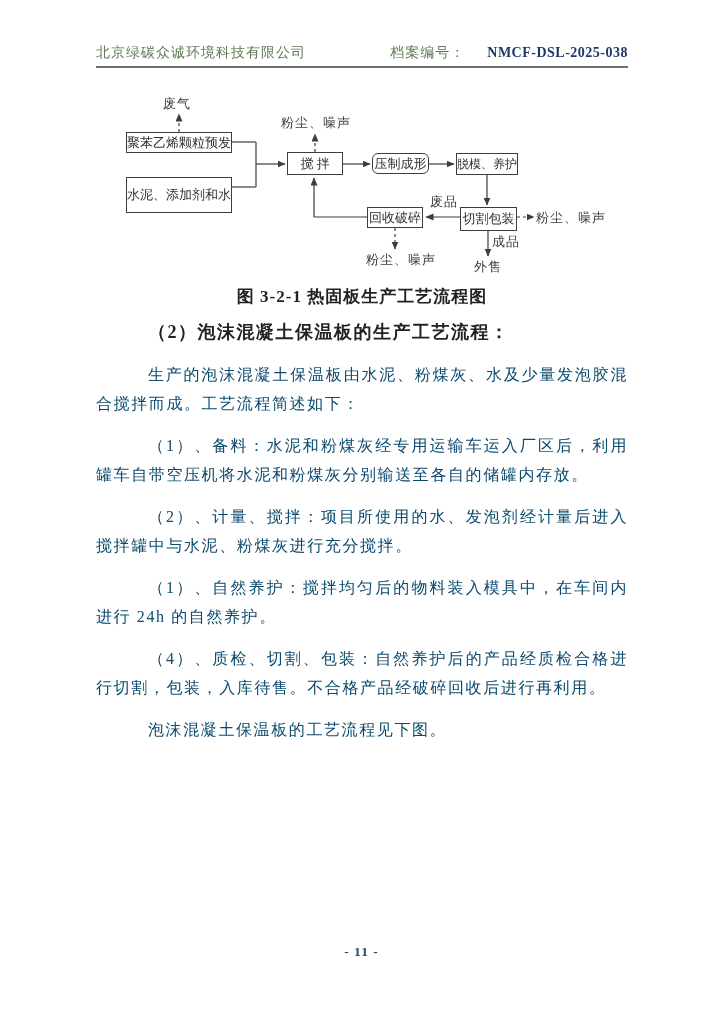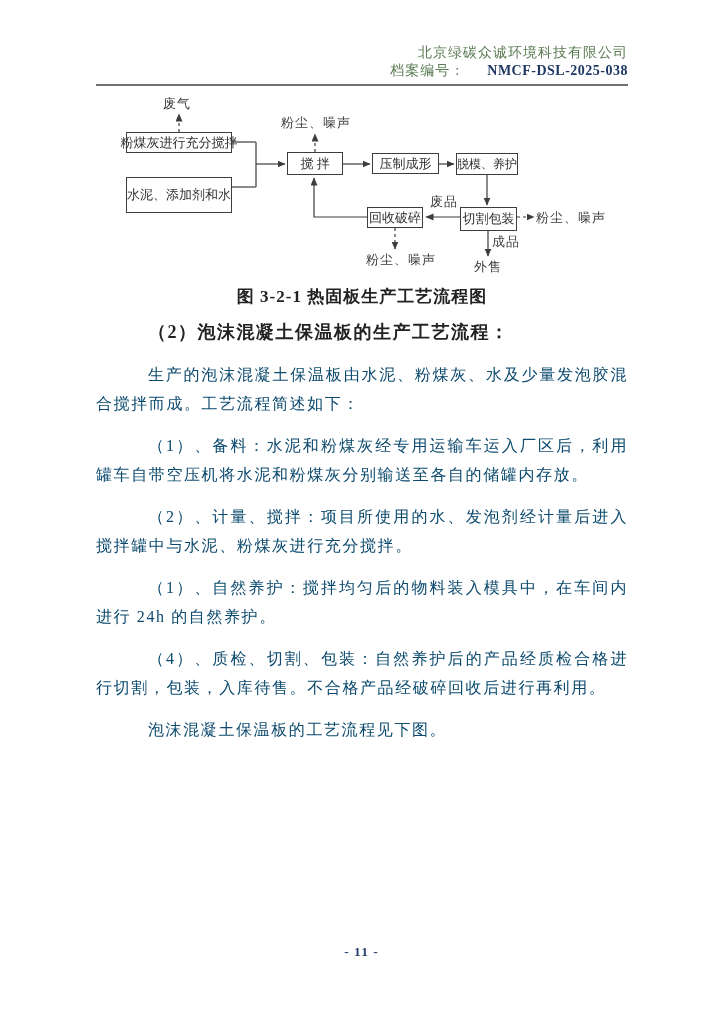--- a/index.html
+++ b/index.html
@@ -5,21 +5,21 @@
   html,body { margin:0; padding:0; background:#ffffff; }
   .page {
     position:relative; width:723px; height:1024px; background:#ffffff;
     font-family:"Liberation Serif","DejaVu Serif",serif; color:#383838;
     overflow:hidden;
   }
   
   .header {
     position:absolute; left:96px; top:44px; width:532px;
     display:flex; justify-content:space-between; align-items:flex-end;
-    padding-bottom:4px; border-bottom:2px solid #6f6f6f;flex-direction:column;
+    padding-bottom:4px; border-bottom:2px solid #6f6f6f;
   }
   .company { font-size:14px; letter-spacing:1px; color:#5a7b52; }
   .archive { font-size:14px; }
   .archive .lbl { color:#5a7b52; letter-spacing:1px;margin-top:24px; }
   .archive .num { color:#1f3864; font-weight:bold; letter-spacing:0.5px; margin-left:22px; }
   
   .flow { position:absolute; left:96px; top:88px; width:532px; height:200px; }
   .flow svg { position:absolute; left:0; top:0; }
   .fnode {
     position:absolute; box-sizing:border-box; border:1.4px solid #3d3d3d; background:#fff;
@@ -83,24 +83,24 @@
       <polyline points="271,129 218,129 218,90" fill="none" stroke="#3d3d3d" stroke-width="1.2" marker-end="url(#arr)"></polyline>
 
       <line x1="392" y1="140" x2="392" y2="168" stroke="#3d3d3d" stroke-width="1.2" marker-end="url(#arr)"></line>
 
       <line x1="83" y1="44" x2="83" y2="26" stroke="#3d3d3d" stroke-width="1.2" stroke-dasharray="3 3" marker-end="url(#arr)"></line>
       <line x1="219" y1="64" x2="219" y2="46" stroke="#3d3d3d" stroke-width="1.2" stroke-dasharray="3 3" marker-end="url(#arr)"></line>
       <line x1="299" y1="140" x2="299" y2="161" stroke="#3d3d3d" stroke-width="1.2" stroke-dasharray="3 3" marker-end="url(#arr)"></line>
       <line x1="421" y1="129" x2="438" y2="129" stroke="#3d3d3d" stroke-width="1.2" stroke-dasharray="3 3" marker-end="url(#arr)"></line>
     </svg>
 
-    <div class="fnode" style="left:30px;top:44px;width:106px;height:21px;">粉煤灰进行充分搅拌</div>
+    <div class="fnode" style="left:30px;top:44px;width:106px;height:21px;">聚苯乙烯颗粒预发</div>
     <div class="fnode" style="left:30px;top:89px;width:106px;height:36px;">水泥、添加剂和水</div>
     <div class="fnode" style="left:191px;top:64px;width:56px;height:23px;">搅  拌</div>
-    <div class="fnode" style="left:276px;top:65px;width:67px;height:21px;">压制成形</div>
+    <div class="fnode" style="left:276px;top:65px;width:57px;height:21px;border-radius:6px;">压制成形</div>
     <div class="fnode" style="left:360px;top:65px;width:62px;height:22px;font-size:12px;">脱模、养护</div>
     <div class="fnode" style="left:364px;top:119px;width:57px;height:24px;">切割包装</div>
     <div class="fnode" style="left:271px;top:119px;width:56px;height:21px;">回收破碎</div>
 
     <div class="flabel" style="left:67px;top:7px;">废气</div>
     <div class="flabel" style="left:185px;top:26px;">粉尘、噪声</div>
     <div class="flabel" style="left:334px;top:105px;">废品</div>
     <div class="flabel" style="left:440px;top:121px;">粉尘、噪声</div>
     <div class="flabel" style="left:396px;top:145px;">成品</div>
     <div class="flabel" style="left:378px;top:170px;">外售</div>

